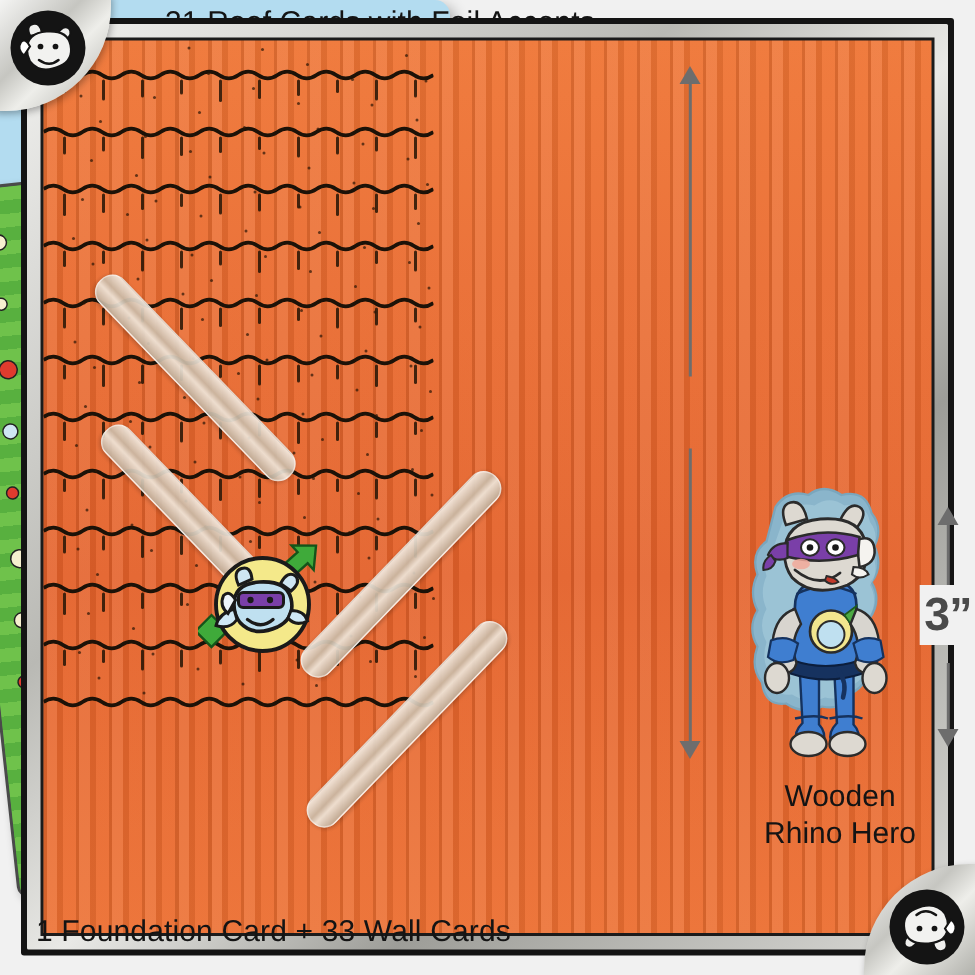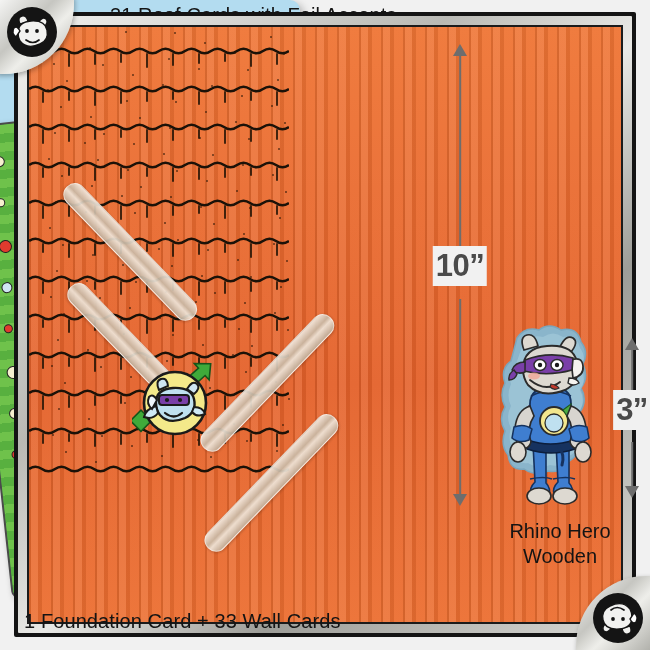--- a/index.html
+++ b/index.html
@@ -718,21 +718,20 @@
           <path d="M19 33 q7 5 13 0" fill="none" stroke="#141414" stroke-width="1.7" stroke-linecap="round"></path>
           <path d="M9 30 q-5 -4 -2 -9 q3 -3 6 3 Z" fill="#ffffff" stroke="#141414" stroke-width="1.4"></path>
         </svg>
       </div>
     </div>
   </div>
 
   <div class="dim" id="dim-10">
     <div class="head up" style="top:0;"></div>
     <div class="line" style="top:11px;height:196px;"></div>
-    <div class="val" style="top:202px;">10”</div>
     <div class="line" style="top:255px;height:196px;"></div>
     <div class="head dn" style="bottom:0;"></div>
   </div>
 
   <div class="dim" id="dim-3">
     <div class="head up" style="top:0;"></div>
     <div class="line" style="top:11px;height:48px;"></div>
     <div class="val" style="top:52px;">3”</div>
     <div class="line" style="top:104px;height:44px;"></div>
     <div class="head dn" style="bottom:0;"></div>
@@ -789,19 +788,19 @@
     <path d="M28 38 q-10 0 -13 8 q6 5 13 2 Z" fill="#7a3fa8" stroke="#2b2b2b" stroke-width="1.5"></path>
     <path d="M17 46 q-6 4 -5 10 q6 0 8 -6 Z" fill="#7a3fa8" stroke="#2b2b2b" stroke-width="1.4"></path>
 
     <ellipse cx="37" cy="52" rx="6" ry="3.5" fill="#f0a89a" opacity=".85"></ellipse>
 
     <path d="M33 56 q16 13 30 2" fill="none" stroke="#2b2b2b" stroke-width="1.9" stroke-linecap="round"></path>
     <path d="M54 60 q6 1 8 4 q-5 3 -9 -1 Z" fill="#c0392b" stroke="#2b2b2b" stroke-width="1.2"></path>
   </svg>
 
   <div class="fig-label">
+    <div>Wooden</div>
     <div>Rhino Hero</div>
-    <div>Wooden</div>
   </div>
 
   <div class="caption" id="cap-bottom">1 Foundation Card + 33 Wall Cards</div>
 
 </div>
 
 </body></html>

